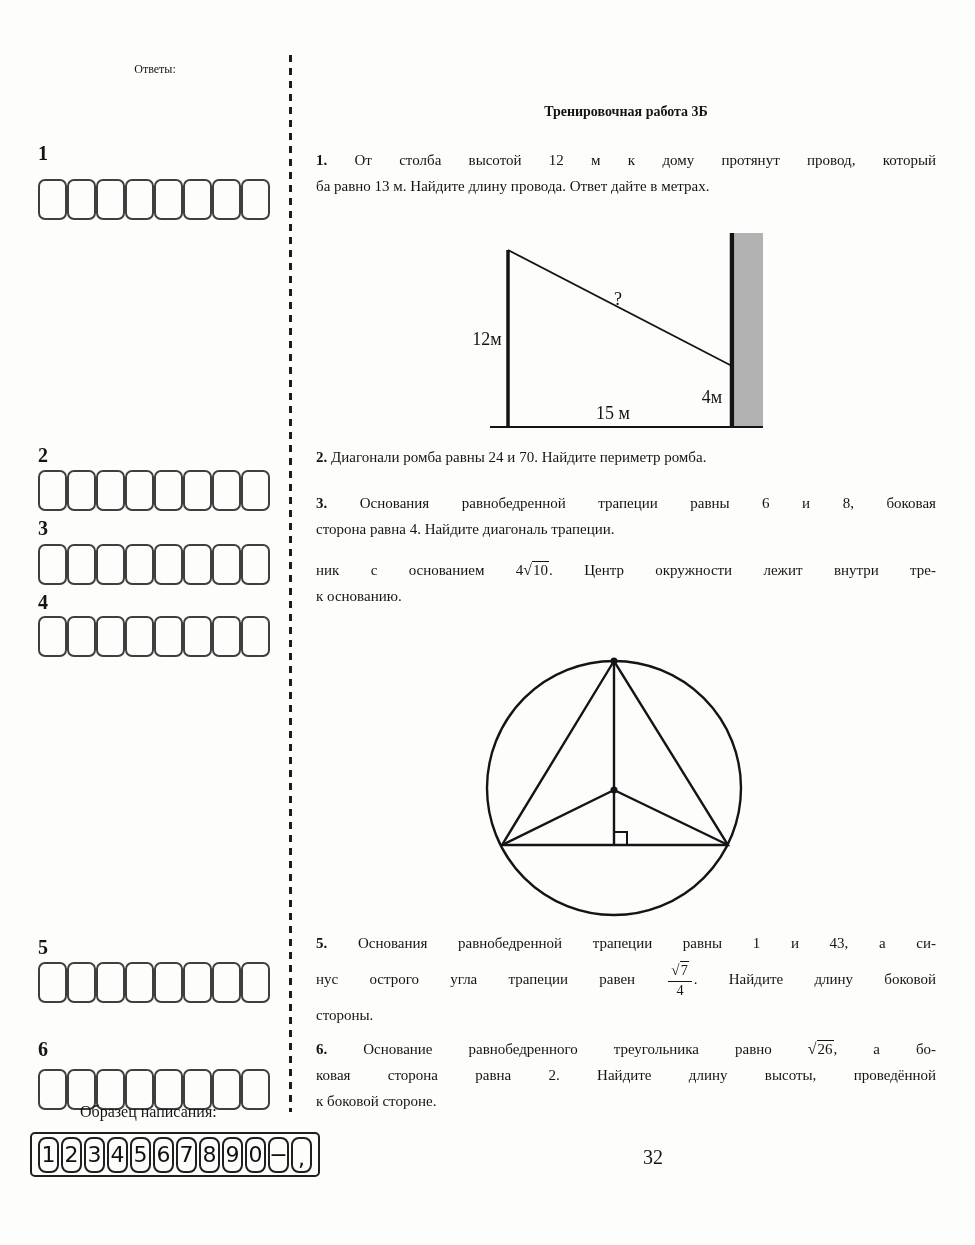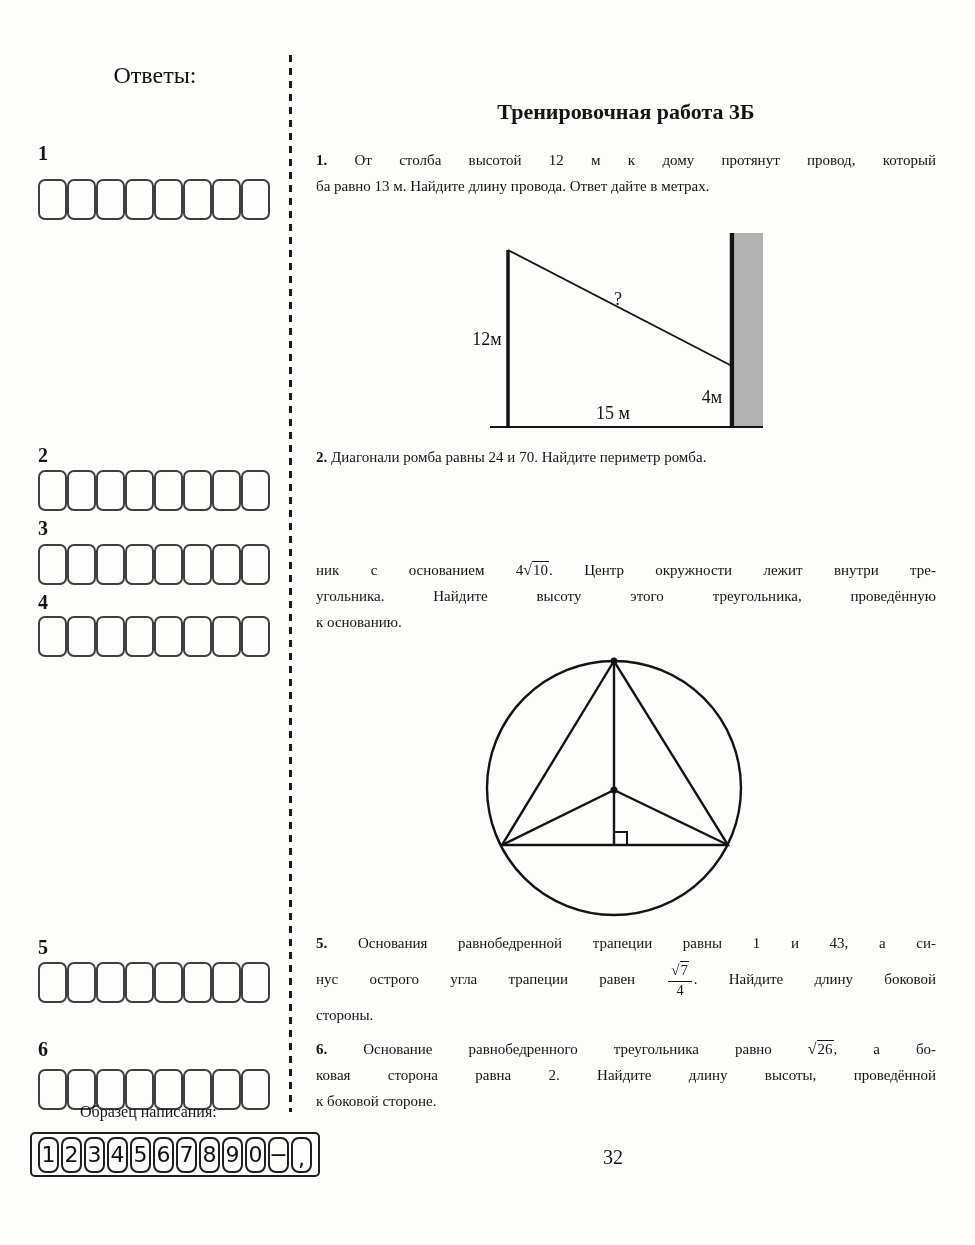--- a/index.html
+++ b/index.html
@@ -2,21 +2,21 @@
 <html><head>
 <meta charset="utf-8">
 <style>
   html,body{margin:0;padding:0;background:#e8e8e8;}
   .page{
     position:relative;width:975px;height:1245px;background:#fdfdfc;
     font-family:"Liberation Serif","DejaVu Serif",serif;color:#141414;
     overflow:hidden;
   }
   
-  .answers-title{position:absolute;left:70px;top:62px;width:170px;text-align:center;font-size:24px;}
+  .answers-title{position:absolute;left:70px;top:62px;width:170px;text-align:center;font-size:12px;}
   .ans-label{position:absolute;left:38px;font-weight:bold;font-size:20px;line-height:22px;}
   .ans-row{position:absolute;left:38px;display:flex;}
   .cell{
     width:29px;height:41px;box-sizing:border-box;flex:0 0 29px;
     border:2.2px solid #3f3f3f;border-radius:7px;background:transparent;
   }
   .divider{
     position:absolute;left:289px;top:55px;width:3px;height:1057px;
     background:repeating-linear-gradient(to bottom,#1c1c1c 0 7px,transparent 7px 13px);
   }
@@ -28,35 +28,35 @@
   }
   .scell{
     width:21px;height:36px;box-sizing:border-box;flex:0 0 21px;
     border:2px solid #1f1f1f;border-radius:8px;
     display:flex;align-items:center;justify-content:center;
     font-family:"DejaVu Sans",sans-serif;font-size:22px;line-height:1;color:#111;
   }
   .scell.comma{align-items:flex-end;padding-bottom:1px;}
   
   .rc{position:absolute;left:316px;width:620px;font-size:15px;line-height:26px;}
-  .doc-title{top:99px;text-align:center;font-weight:bold;font-size:22px;}
+  .doc-title{top:99px;text-align:center;font-weight:bold;font-size:14px;}
   .jline{text-align:justify;text-align-last:justify;}
   .pnum{font-weight:bold;}
   .sq{font-size:1.06em;}
   .rad{border-top:1.7px solid #141414;padding:0 1px;}
   .fracline{line-height:46px;height:46px;}
   .frac{
     display:inline-flex;flex-direction:column;align-items:center;
     vertical-align:middle;line-height:1.05;font-size:0.95em;margin:0 2px;
   }
   .frac .top{border-bottom:1.7px solid #141414;padding:0 3px 2px;}
   .frac .bot{padding-top:1px;}
   .fig{position:absolute;}
   .fig text{font-family:"Liberation Serif","DejaVu Serif",serif;fill:#141414;}
-  .pageno{position:absolute;left:563px;top:1146px;width:100px;text-align:center;font-size:20px;}
+  .pageno{position:absolute;left:563px;top:1146px;width:100px;text-align:right;font-size:20px;}
 </style>
 </head>
 <body>
 
 <div class="page">
 
   <div class="answers-title">Ответы:</div>
 
   <div class="ans-label" style="top:142px">1</div>
   <div class="ans-row" style="top:179px">
@@ -164,24 +164,27 @@
     <text x="32" y="117" font-size="18" text-anchor="middle">12м</text>
     <text x="163" y="77" font-size="18" text-anchor="middle">?</text>
     <text x="257" y="175" font-size="18" text-anchor="middle">4м</text>
     <text x="158" y="191" font-size="18" text-anchor="middle">15 м</text>
   </svg>
 
   <div class="rc" style="top:444px">
     <div><span class="pnum">2.</span> <span>Диагонали ромба равны 24 и 70. Найдите периметр ромба.</span></div>
   </div>
 
+  <div class="rc" style="top:490px">
+    <div class="jline"><span class="pnum">3.</span> <span>Основания равнобедренной трапеции равны 6 и 8, боковая</span></div>
+    <div>сторона равна 4. Найдите диагональ трапеции.</div>
+  </div>
 
   <div class="rc" style="top:557px">
     <div class="jline"><span>ник с основанием 4</span><span class="sq">√</span><span class="rad">10</span><span>. Центр окружности лежит внутри тре-</span></div>
-    <div class="jline">угольника. Найдите высоту этого треугольника, проведённую</div>
     <div>к основанию.</div>
   </div>
 
   <svg class="fig" style="left:480px;top:653px" width="270" height="270" viewBox="0 0 270 270">
     <circle cx="134" cy="135" r="127" fill="none" stroke="#141414" stroke-width="2.4"></circle>
     <polygon points="134,8 22,192 248,192" fill="none" stroke="#141414" stroke-width="2.4"></polygon>
     <line x1="134" y1="8" x2="134" y2="192" stroke="#141414" stroke-width="2.4"></line>
     <line x1="134" y1="137" x2="22" y2="192" stroke="#141414" stroke-width="2.4"></line>
     <line x1="134" y1="137" x2="248" y2="192" stroke="#141414" stroke-width="2.4"></line>
     <path d="M 134 179 H 147 V 192" fill="none" stroke="#141414" stroke-width="2"></path>

